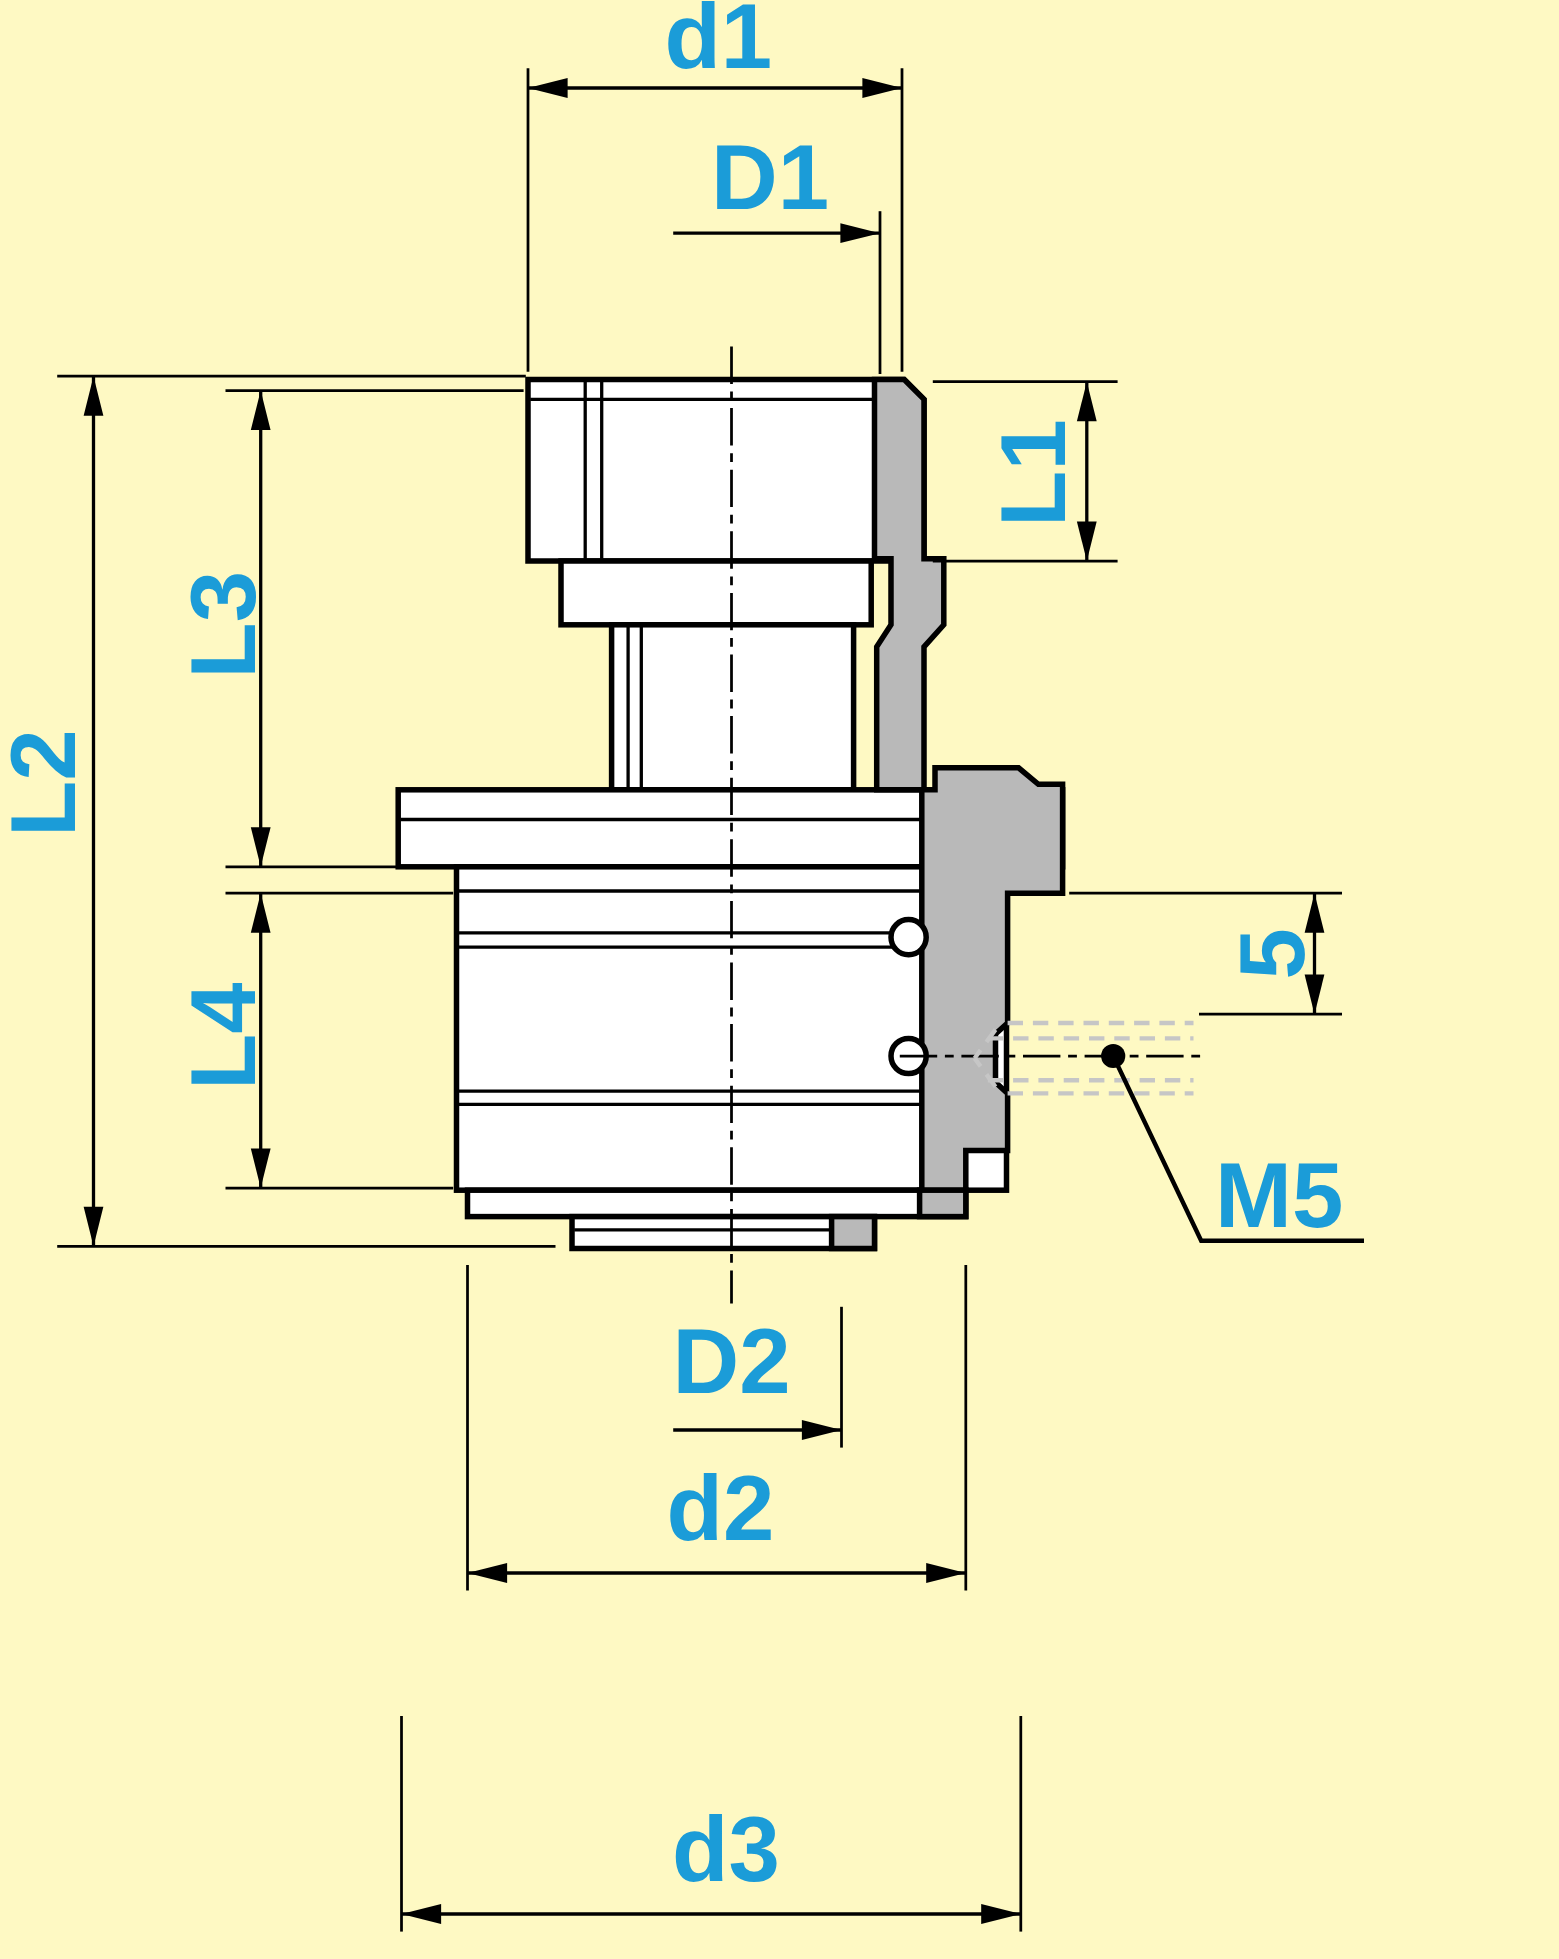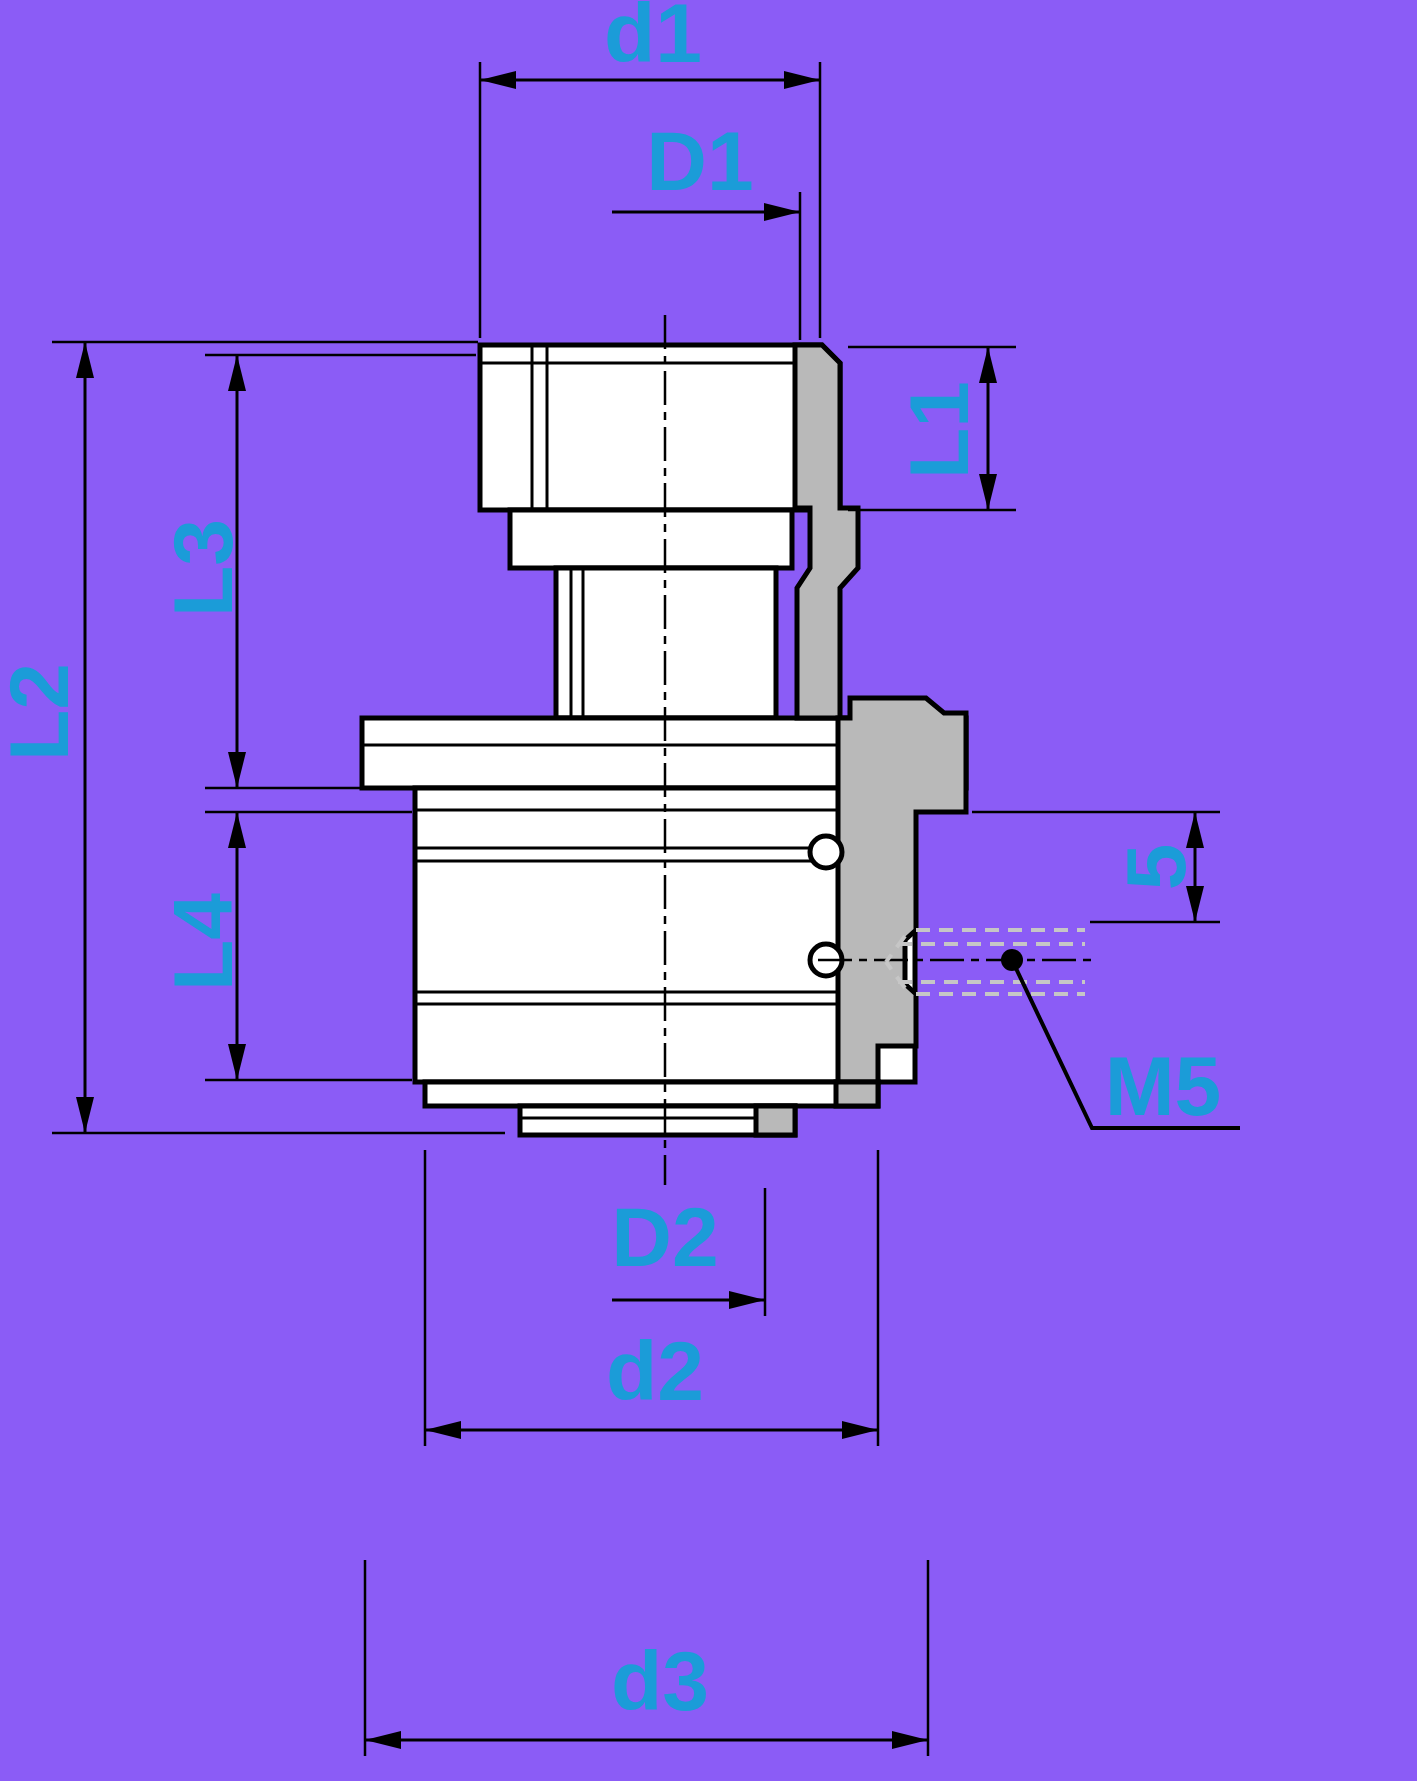--- a/index.html
+++ b/index.html
@@ -1,16 +1,16 @@
 <!DOCTYPE html>
 <html><head>
 <meta charset="utf-8">
 <style>
   html,body{margin:0;padding:0;background:#ffffff;}
-  .page{width:1417px;height:1781px;position:relative;background:#8b5cf6;overflow:hidden;}
+  .page{width:1417px;height:1781px;position:relative;background:#fef9c3;overflow:hidden;}
   svg{display:block;}
   text{font-family:"Liberation Sans", sans-serif;font-weight:bold;}
   .dim-label{fill:#1b9cd8;font-size:84px;}
 </style>
 </head>
 <body>
 
 <div class="page">
 <svg width="1417" height="1781" viewBox="0 0 1417 1781">
 

